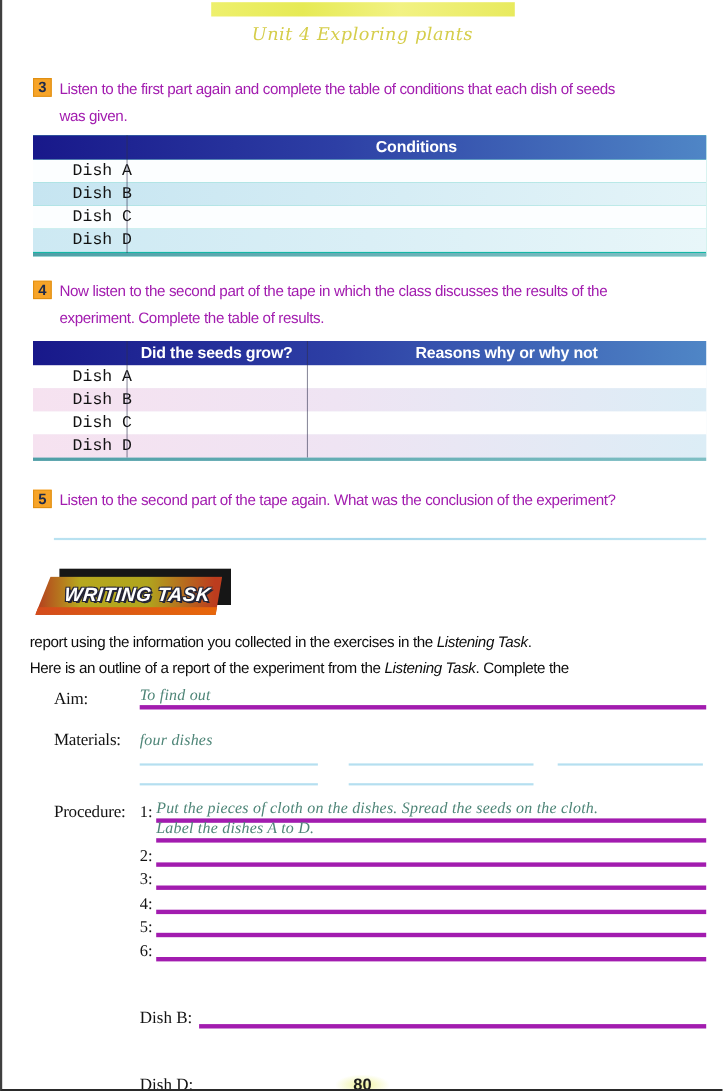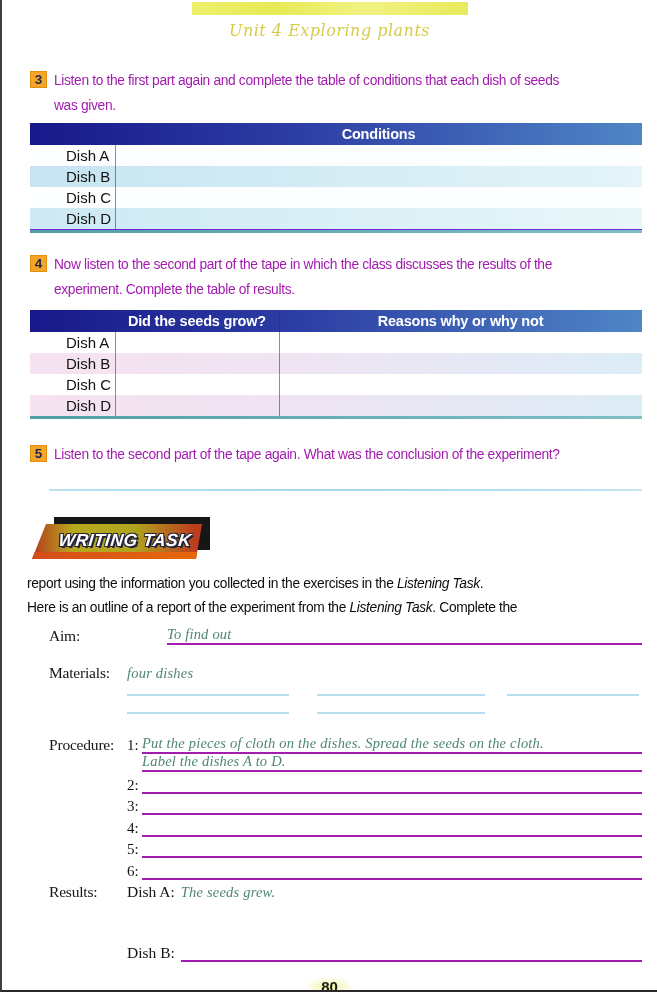--- a/index.html
+++ b/index.html
@@ -18,33 +18,33 @@
   .exercise{position:absolute;left:28px;width:622px;display:flex;gap:7px;}
   .ex3{top:68px}.ex4{top:252px}.ex5{top:442px}
   .exnum{flex:none;width:17px;height:17px;margin-top:3px;background:#f7a428;
     box-shadow:inset 0 0 0 1px #e08f12;color:#1e2a4a;font-weight:bold;font-size:13.5px;
     line-height:17px;text-align:center;}
   .extext{margin:0;font-size:13.8px;line-height:25px;letter-spacing:-0.35px;
     color:#a21caf;white-space:pre;}
 
   
   .ltable{position:absolute;left:28px;width:612px;}
-  .t1{top:123px;height:110px;background:#6d28d9;}
+  .t1{top:123px;height:110px;background:#14b8a6;}
   .t2{top:310px;height:109px;background:linear-gradient(90deg,#f0e2f0,#e0eef6);}
   .ltable::after{content:"";position:absolute;left:0;right:0;bottom:0;height:3px;
     background:linear-gradient(90deg,#4f9fa7,#7fbfc4);}
   .thead{position:relative;height:22px;
     background:linear-gradient(90deg,#18188a 0%,#2d3fa5 45%,#4f86c6 100%);}
   .thead .hlabel{position:absolute;top:0;line-height:22px;text-align:center;
     color:#ffffff;font-weight:bold;font-size:14.5px;letter-spacing:-0.2px;}
   .h-cond{left:85px;right:0;}
   .h-grow{left:85px;width:164px;}
   .h-reasons{left:249px;right:0;}
   .trow{height:21px;}
-  .dish{display:block;margin-left:36px;font-family:Liberation Sans, sans-serif;
+  .dish{display:block;margin-left:36px;font-family:Liberation Mono, monospace;
     font-size:15px;line-height:21px;color:#111;}
   .t1 .rA,.t1 .rC{background:#fcfeff;}
   .t1 .rB{background:linear-gradient(90deg,#c6e5f1,#d6edf5 55%,#e4f4f8);}
   .t1 .rD{background:linear-gradient(90deg,#cde9f3,#daeff6 50%,#e8f6f9);}
   .t2 .rA,.t2 .rC{background:#ffffff;}
   .t2 .rB,.t2 .rD{background:linear-gradient(90deg,#f6e2f0,#efe4f3 45%,#dcedf6);}
   .vl{position:absolute;top:0;bottom:3px;width:1px;background:rgba(48,48,78,.55);}
   .vl-1{left:85px;} .vl-2{left:249px;}
 
   
@@ -73,28 +73,28 @@
 
   
   .form{position:absolute;top:622px;left:47px;width:593px;}
   .frow{display:flex;align-items:flex-end;}
   .flabel{flex:none;width:78px;font-family:"Liberation Serif",serif;font-size:15.5px;
     color:#141414;letter-spacing:-0.2px;}
   .sublabel{flex:none;margin-right:6px;font-family:"Liberation Serif",serif;
     font-size:15.5px;color:#141414;}
   .pnum{flex:none;width:15px;font-family:"Liberation Serif",serif;font-size:15px;color:#141414;}
   .sp78{flex:none;width:78px;} .sp15{flex:none;width:15px;}
-  .fill{flex:1;border-bottom:2px solid #a21caf;min-height:2px;}
+  .fill{flex:1;border-bottom:4px solid #a21caf;min-height:2px;}
   .hand{font-family:"Liberation Serif",serif;font-style:italic;font-size:14.5px;
     color:#4e8577;white-space:nowrap;letter-spacing:.2px;}
   .seg{flex:none;border-bottom:2px solid #b5dff0;height:2px;}
   .w162{width:162px;} .w168{width:168px;margin-left:28px;} .w132{width:132px;margin-left:22px;}
-  .row-aim{height:23px;gap:40px;} .row-mat{height:25px;margin-top:12px;}
+  .row-aim{height:23px;} .row-mat{height:25px;margin-top:12px;}
   .row-b1{height:14px;} .row-b2{height:18px;}
-  .row-proc{height:40px;} .row-proc2{height:18px;}
+  .row-proc{height:14px;margin-top:20px;} .row-proc2{height:18px;}
   .row-step{height:21.5px;}
   .row-res{height:21px;} .row-dish{height:21px;margin-top:40px;} .row-concl{height:17px;}
 
   
   .pageno{position:absolute;top:977px;left:0;width:100%;text-align:center;}
   .pageno span{display:inline-block;padding:1px 16px;font-weight:bold;font-size:15px;color:#1c1c1c;
     background:radial-gradient(ellipse at center,rgba(238,242,150,.95) 0%,rgba(238,242,150,0) 72%);}
 </style>
 </head>
 <body>
@@ -227,25 +227,20 @@
       <span class="sp78"></span>
       <span class="pnum">5:</span>
       <span class="fill"><span class="hand"></span></span>
     </div>
     <div class="frow row-step">
       <span class="sp78"></span>
       <span class="pnum">6:</span>
       <span class="fill"><span class="hand"></span></span>
     </div>
 
-    <div class="frow row-res">
-      <span class="flabel">Results:</span>
-      <span class="sublabel">Dish A:</span>
-      <span class="hand">The seeds grew.</span>
-    </div>
     <div class="frow row-dish">
       <span class="sp78"></span>
       <span class="sublabel">Dish B:</span>
       <span class="fill"><span class="hand"></span></span>
     </div>
     <div class="frow row-dish">
       <span class="sp78"></span>
       <span class="sublabel">Dish D:</span>
       <span class="fill"><span class="hand"></span></span>
     </div>

